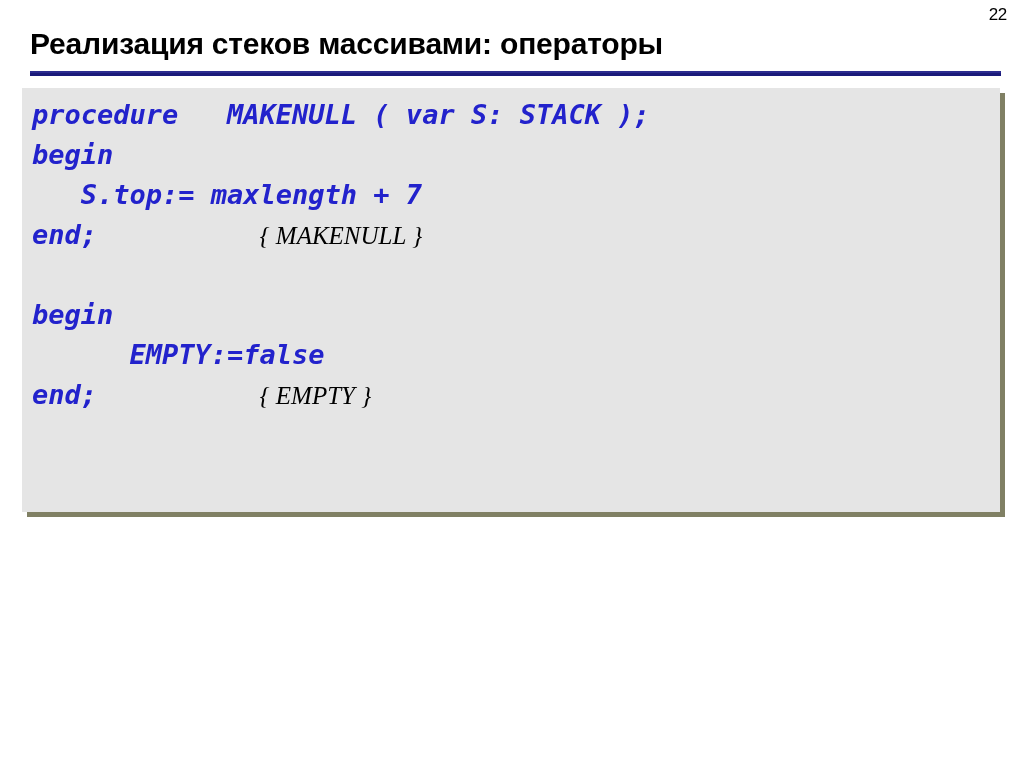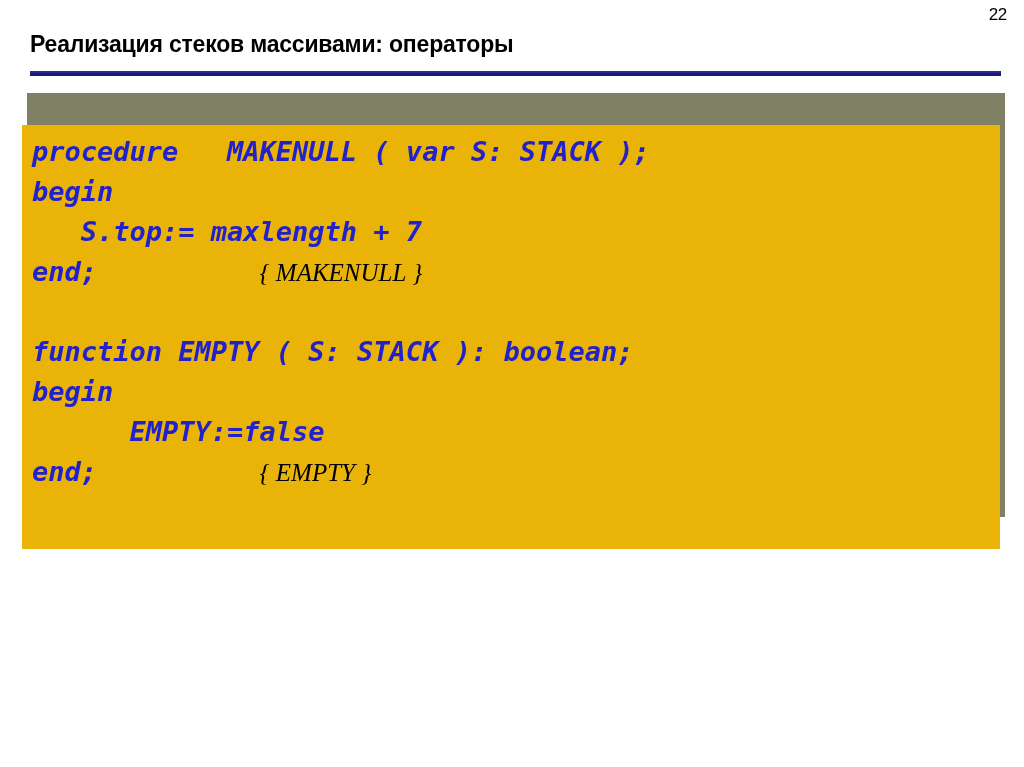--- a/index.html
+++ b/index.html
@@ -29,21 +29,21 @@
   }
 
   
   #slide-title {
     position: absolute;
     left: 30px;
     top: 24px;
     width: 960px;
     font-family: "Liberation Sans", sans-serif;
     font-weight: bold;
-    font-size: 23px;
+    font-size: 30px;
     line-height: 40px;
     color: #000000;
     white-space: nowrap;
     letter-spacing: -0.2px;
   }
 
   
   #title-underline {
     position: absolute;
     left: 30px;
@@ -123,25 +123,24 @@
 
 <div id="slide-title" style="color: rgb(0, 0, 0);">Реализация стеков массивами: операторы</div>
 
 <div id="title-underline">
   <div class="rule-top"></div>
   <div class="rule-bottom" style="background: rgb(26, 26, 122);"></div>
 </div>
 
 <div id="code-panel-shadow" style="background: rgb(128, 128, 100);"></div>
 
-<div id="code-panel" style="background: #eab308; margin-top: 37px;">
+<div id="code-panel" style="background: #e5e5e5;">
   <div id="code-block">
       <div class="code-line"><span style="color: rgb(34, 34, 204);">procedure   MAKENULL ( var S: STACK );</span></div>
       <div class="code-line"><span style="color: rgb(34, 34, 204);">begin</span></div>
       <div class="code-line"><span style="color: rgb(34, 34, 204);">   S.top:= maxlength + 7</span></div>
       <div class="code-line"><span style="color: rgb(34, 34, 204);">end;          </span><span class="comment" style="color: rgb(0, 0, 0);">{ MAKENULL }</span></div>
       <div class="code-line blank"><span style="color: rgb(34, 34, 204);">&nbsp;</span></div>
-      <div class="code-line"><span style="color: rgb(34, 34, 204);">function EMPTY ( S: STACK ): boolean;</span></div>
       <div class="code-line"><span style="color: rgb(34, 34, 204);">begin</span></div>
       <div class="code-line"><span style="color: rgb(34, 34, 204);">      EMPTY:=false</span></div>
       <div class="code-line"><span style="color: rgb(34, 34, 204);">end;          </span><span class="comment" style="color: rgb(0, 0, 0);">{ EMPTY }</span></div>
     </div>
 </div>
 
 </body></html>

